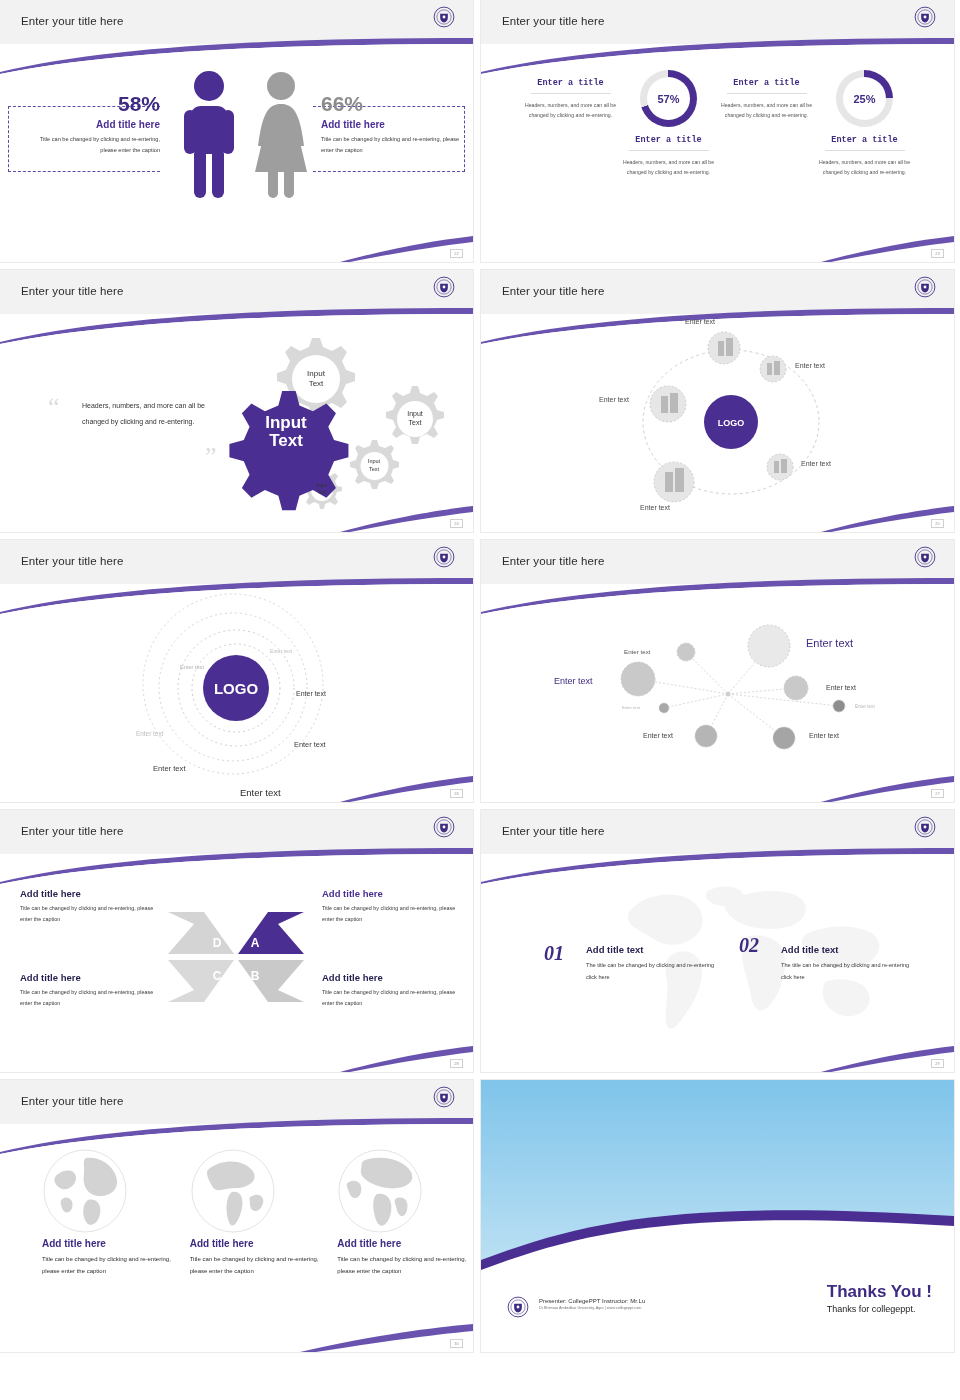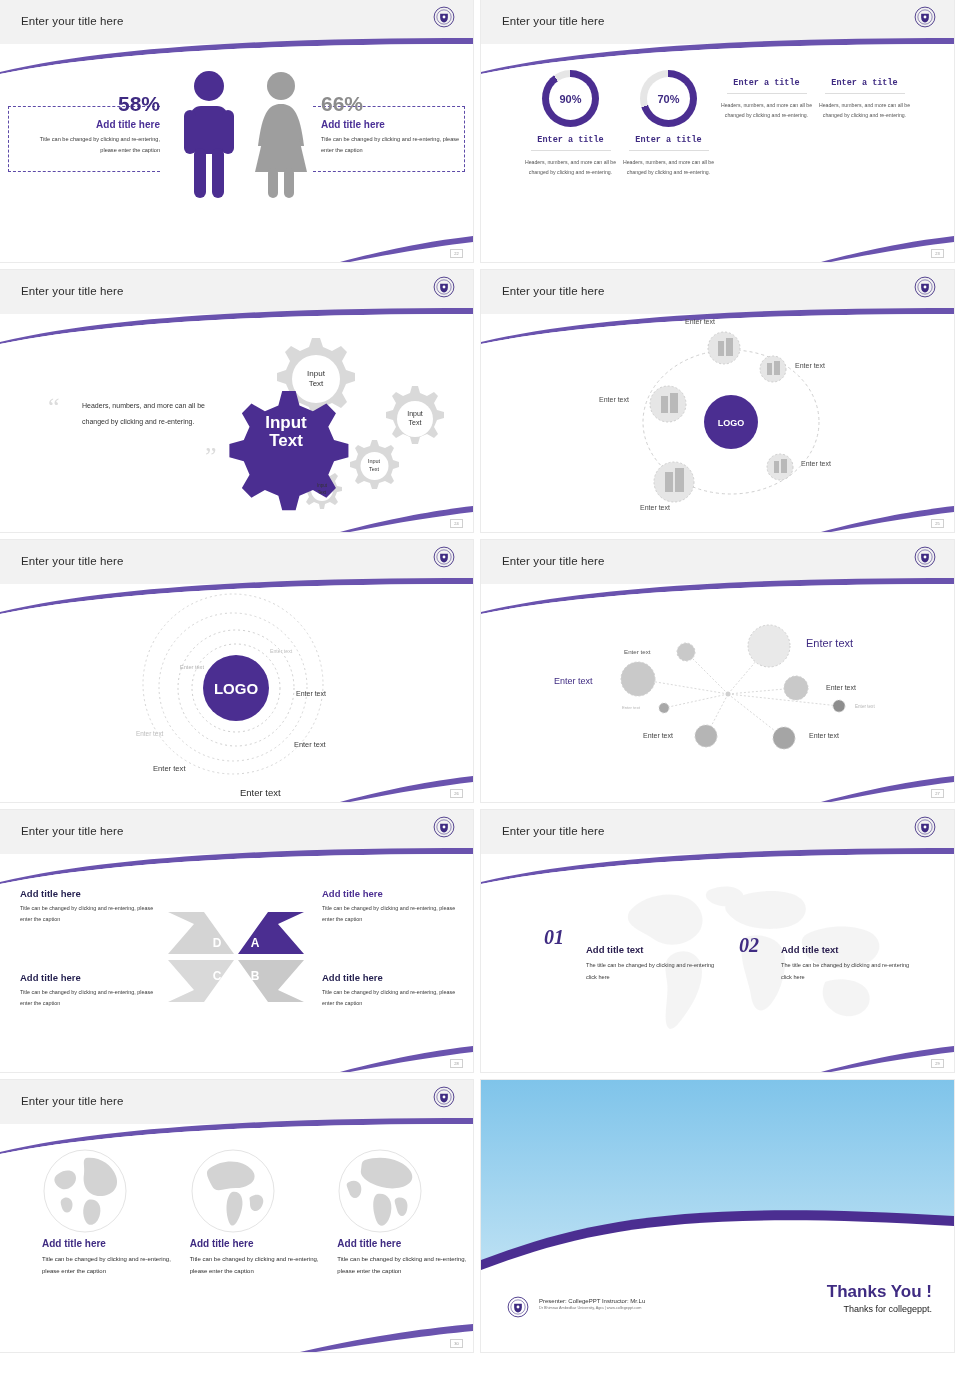--- a/index.html
+++ b/index.html
@@ -53,21 +53,21 @@
            font-family:"Liberation Serif",serif; }
 
   
   .gcol{ width:140px; }
   .gcol h4{ font-size:10px; font-weight:bold; color:#3f2b82; margin-bottom:4px;}
   .gcol p{ font-size:6px; color:#2e2e2e; line-height:2.0;}
 
   
   .photo { position:absolute; left:0; top:0; width:100%; height:196px; overflow:hidden; }
   .sky { position:absolute; inset:0; background:linear-gradient(#7fc4ea,#bfe2f4); }
-  .thanks { position:absolute; right:22px; bottom:38px; text-align:right;margin-top:24px; }
+  .thanks { position:absolute; right:22px; bottom:38px; text-align:left;margin-top:24px; }
   .thanks h2{ font-size:17px; color:#3f2b82; font-weight:bold; }
   .thanks p{ font-size:9px; color:#222; margin-top:2px; }
   .presenter{ position:absolute; left:58px; bottom:42px; }
   .presenter .l1{ font-size:6px; color:#333; }
   .presenter .l2{ font-size:3.8px; color:#777; margin-top:2px; }
 </style>
 </head>
 <body>
 
 <div class="grid">
@@ -131,45 +131,45 @@
     </svg>
     <div class="title">Enter your title here</div>
     <svg class="emblem" viewBox="0 0 40 40">
       <circle cx="20" cy="20" r="18" fill="none" stroke="#3f2b82" stroke-width="1.6"></circle>
       <circle cx="20" cy="20" r="13" fill="none" stroke="#3f2b82" stroke-width="1"></circle>
       <path d="M13 14 h14 v7 a7 9 0 0 1 -7 9 a7 9 0 0 1 -7 -9 Z" fill="#3f2b82"></path>
       <circle cx="20" cy="20" r="2.6" fill="#fff"></circle>
     </svg>
     <div class="canvas" style="display:flex;justify-content:center;gap:2px;padding-top:26px">
       <div class="dcol">
+        <h4>Enter a title</h4>
+        <div class="rule"></div>
+        <p>Headers, numbers, and more can all be changed by clicking and re-entering.</p>
+      </div>
+      <div class="dcol">
         <div style="display:flex;justify-content:center">
-          <div class="donut" style="background:conic-gradient(from 0deg,#4b2e91 0 90%, #e6e6e6 90% 100%)">
-            <span>90%</span>
+          <div class="donut" style="background:conic-gradient(from 0deg,#4b2e91 0 70%, #e6e6e6 70% 100%)">
+            <span>57%</span>
           </div>
         </div>
         <h4>Enter a title</h4>
         <div class="rule"></div>
         <p>Headers, numbers, and more can all be changed by clicking and re-entering.</p>
       </div>
       <div class="dcol">
-        <div style="display:flex;justify-content:center">
-          <div class="donut" style="background:conic-gradient(from 0deg,#4b2e91 0 70%, #e6e6e6 70% 100%)">
-            <span>70%</span>
-          </div>
-        </div>
         <h4>Enter a title</h4>
         <div class="rule"></div>
         <p>Headers, numbers, and more can all be changed by clicking and re-entering.</p>
       </div>
       <div class="dcol">
-        <h4>Enter a title</h4>
-        <div class="rule"></div>
-        <p>Headers, numbers, and more can all be changed by clicking and re-entering.</p>
-      </div>
-      <div class="dcol">
+        <div style="display:flex;justify-content:center">
+          <div class="donut" style="background:conic-gradient(from 0deg,#4b2e91 0 25%, #e6e6e6 25% 100%)">
+            <span>25%</span>
+          </div>
+        </div>
         <h4>Enter a title</h4>
         <div class="rule"></div>
         <p>Headers, numbers, and more can all be changed by clicking and re-entering.</p>
       </div>
     </div>
     <svg class="swoosh-bot" viewBox="0 0 473 30" preserveAspectRatio="none">
       <path d="M340,30 C400,14 440,8 473,4 L473,10 C440,14 400,20 350,30 Z" fill="#6a53ae"></path>
     </svg>
     <div class="pagebadge">23</div>
   </div>
@@ -430,21 +430,21 @@
         <g fill="#e2e2e2">
           <path d="M18,36 C30,20 58,14 76,22 C90,28 96,44 88,56 C78,70 56,72 44,64 C30,54 12,50 18,36 Z"></path>
           <path d="M62,78 C72,72 86,76 90,88 C94,102 86,122 76,136 C68,148 60,158 56,150 C52,140 58,120 56,106 C54,92 52,84 62,78 Z"></path>
           <path d="M120,24 C140,14 170,12 186,20 C200,28 196,42 184,48 C168,56 138,54 124,44 C114,36 110,30 120,24 Z"></path>
           <path d="M132,62 C146,56 166,60 172,74 C178,90 170,116 160,128 C150,140 142,134 140,120 C138,104 126,82 132,62 Z"></path>
           <path d="M196,58 C214,48 248,48 262,58 C274,68 268,82 254,88 C236,96 206,92 196,80 C190,70 188,62 196,58 Z"></path>
           <path d="M214,106 C230,100 254,104 258,118 C262,132 248,142 234,140 C220,138 206,124 214,106 Z"></path>
           <path d="M98,14 C112,8 128,10 132,18 C136,26 124,32 110,30 C98,28 90,20 98,14 Z"></path>
         </g>
       </svg>
-      <div style="position:absolute;left:63px;top:72px">
+      <div style="position:absolute;left:63px;top:88px">
         <span class="bignum">01</span>
       </div>
       <div style="position:absolute;left:105px;top:90px;width:130px">
         <div style="font-size:9.5px;font-weight:bold;color:#2b2050">Add title text</div>
         <div style="font-size:5.6px;color:#3a3a3a;line-height:2.1;margin-top:5px">The title can be changed by clicking and re-entering click here</div>
       </div>
       <div style="position:absolute;left:258px;top:80px">
         <span class="bignum">02</span>
       </div>
       <div style="position:absolute;left:300px;top:90px;width:130px">

